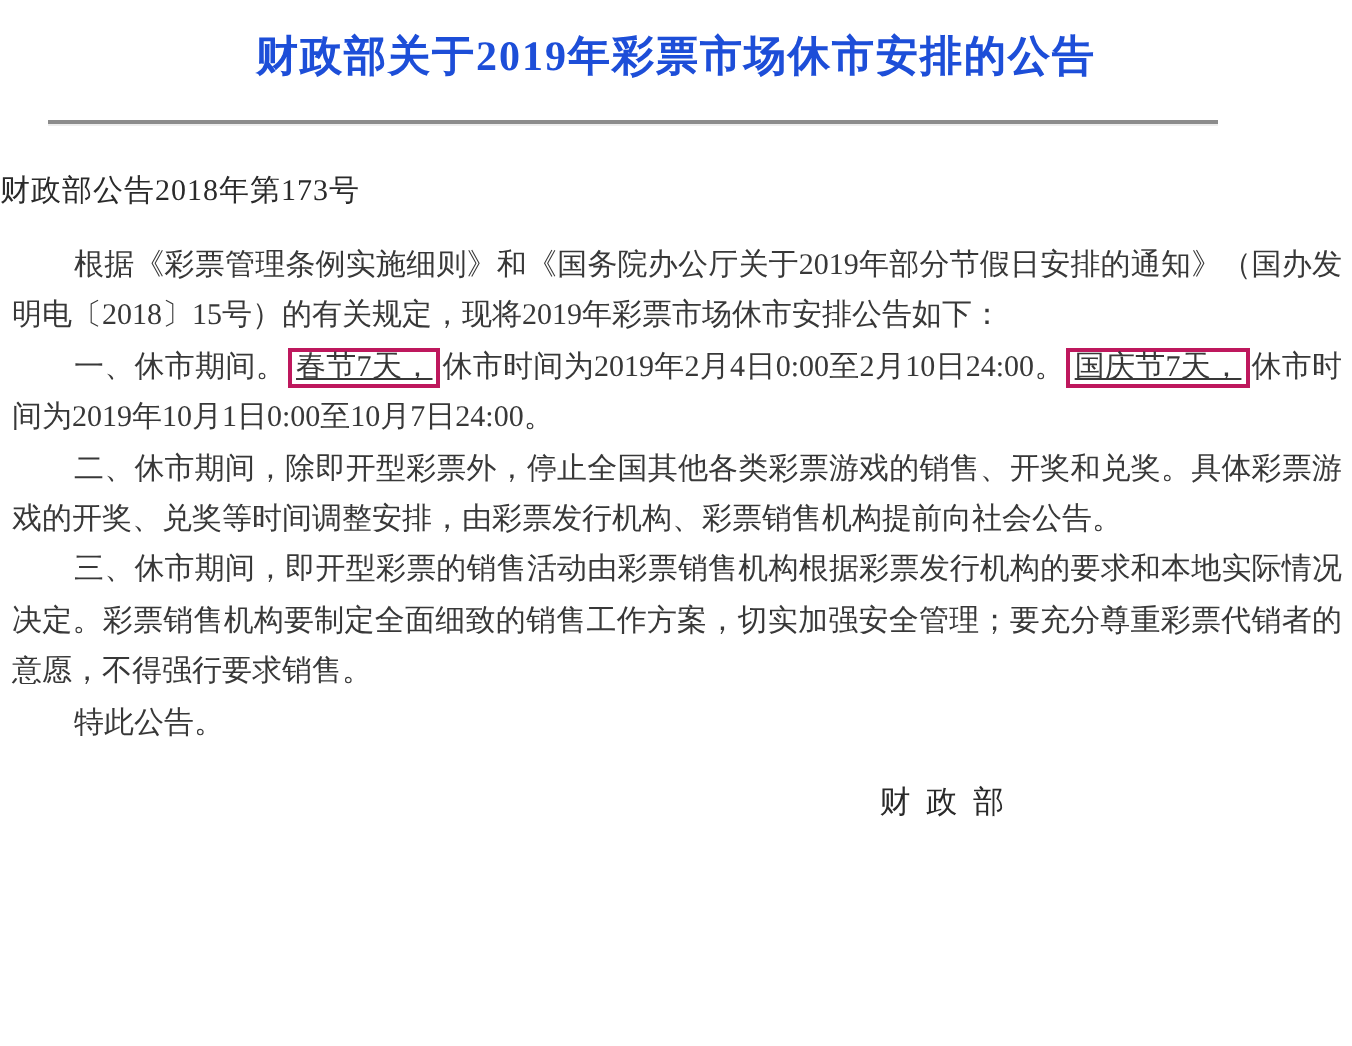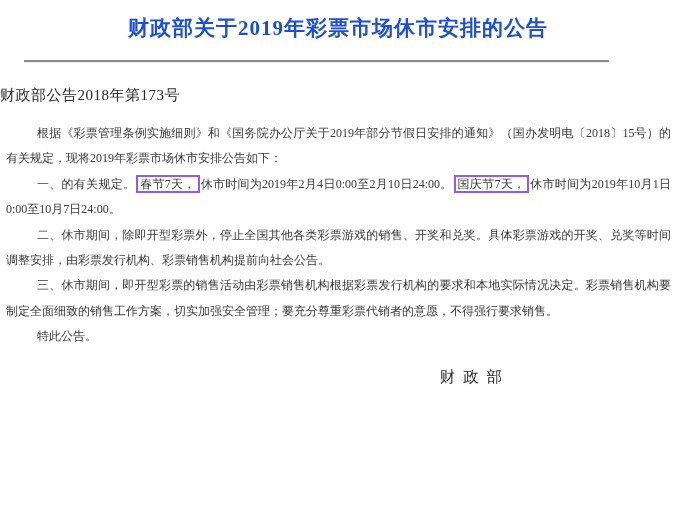--- a/index.html
+++ b/index.html
@@ -32,34 +32,35 @@
   }
   .doc-number {
     margin-top: 23px;
     text-align: left;
     font-size: 15px;
     color: #2a2a2a;
     letter-spacing: 0.5px;
   }
   .doc-body {
     margin: 16px 5px 0 6px;
-    font-size: 12px;
+    font-size: 15px;
     line-height: 25.4px;
     text-align: justify;
     color: #383838;
   }
   .doc-body p {
     margin: 0;
     text-indent: 31px;
   }
   .hl-box {
-    border: 2px solid #8b5cf6;
+    border: 2px solid #be185d;
     padding: 0 2px;
     margin: 0 1px;
     display: inline;
+    text-decoration: underline;
   }
   .sig-block {
     width: fit-content;
     margin: 13px 172px 0 auto;
     text-align: center;
     font-size: 15.5px;
     line-height: 27px;
     color: #2a2a2a;
   }
   .sig-agency { letter-spacing: 2px; }
@@ -68,21 +69,21 @@
 <body>
 
 <div class="title">财政部关于2019年彩票市场休市安排的公告</div>
 
 <div class="divider"></div>
 
 <div class="doc-number">财政部公告2018年第173号</div>
 
 <div class="doc-body" id="doc-body">
     <p><span>根据《彩票管理条例实施细则》和《国务院办公厅关于2019年部分节假日安排的通知》（国办发明电〔2018〕15号）的有关规定，现将2019年彩票市场休市安排公告如下：</span></p>
-    <p><span>一、的有关规定。</span><span class="hl-box">春节7天，</span><span>休市时间为2019年2月4日0:00至2月10日24:00。</span><span class="hl-box">国庆节7天，</span><span>休市时间为2019年10月1日0:00至10月7日24:00。</span></p>
+    <p><span>一、休市期间。</span><span class="hl-box">春节7天，</span><span>休市时间为2019年2月4日0:00至2月10日24:00。</span><span class="hl-box">国庆节7天，</span><span>休市时间为2019年10月1日0:00至10月7日24:00。</span></p>
     <p><span>二、休市期间，除即开型彩票外，停止全国其他各类彩票游戏的销售、开奖和兑奖。具体彩票游戏的开奖、兑奖等时间调整安排，由彩票发行机构、彩票销售机构提前向社会公告。</span></p>
     <p><span>三、休市期间，即开型彩票的销售活动由彩票销售机构根据彩票发行机构的要求和本地实际情况决定。彩票销售机构要制定全面细致的销售工作方案，切实加强安全管理；要充分尊重彩票代销者的意愿，不得强行要求销售。</span></p>
     <p><span>特此公告。</span></p>
   </div>
 
 <div class="sig-block">
   <div class="sig-agency">财 政 部</div>
 </div>
 
 </body></html>

